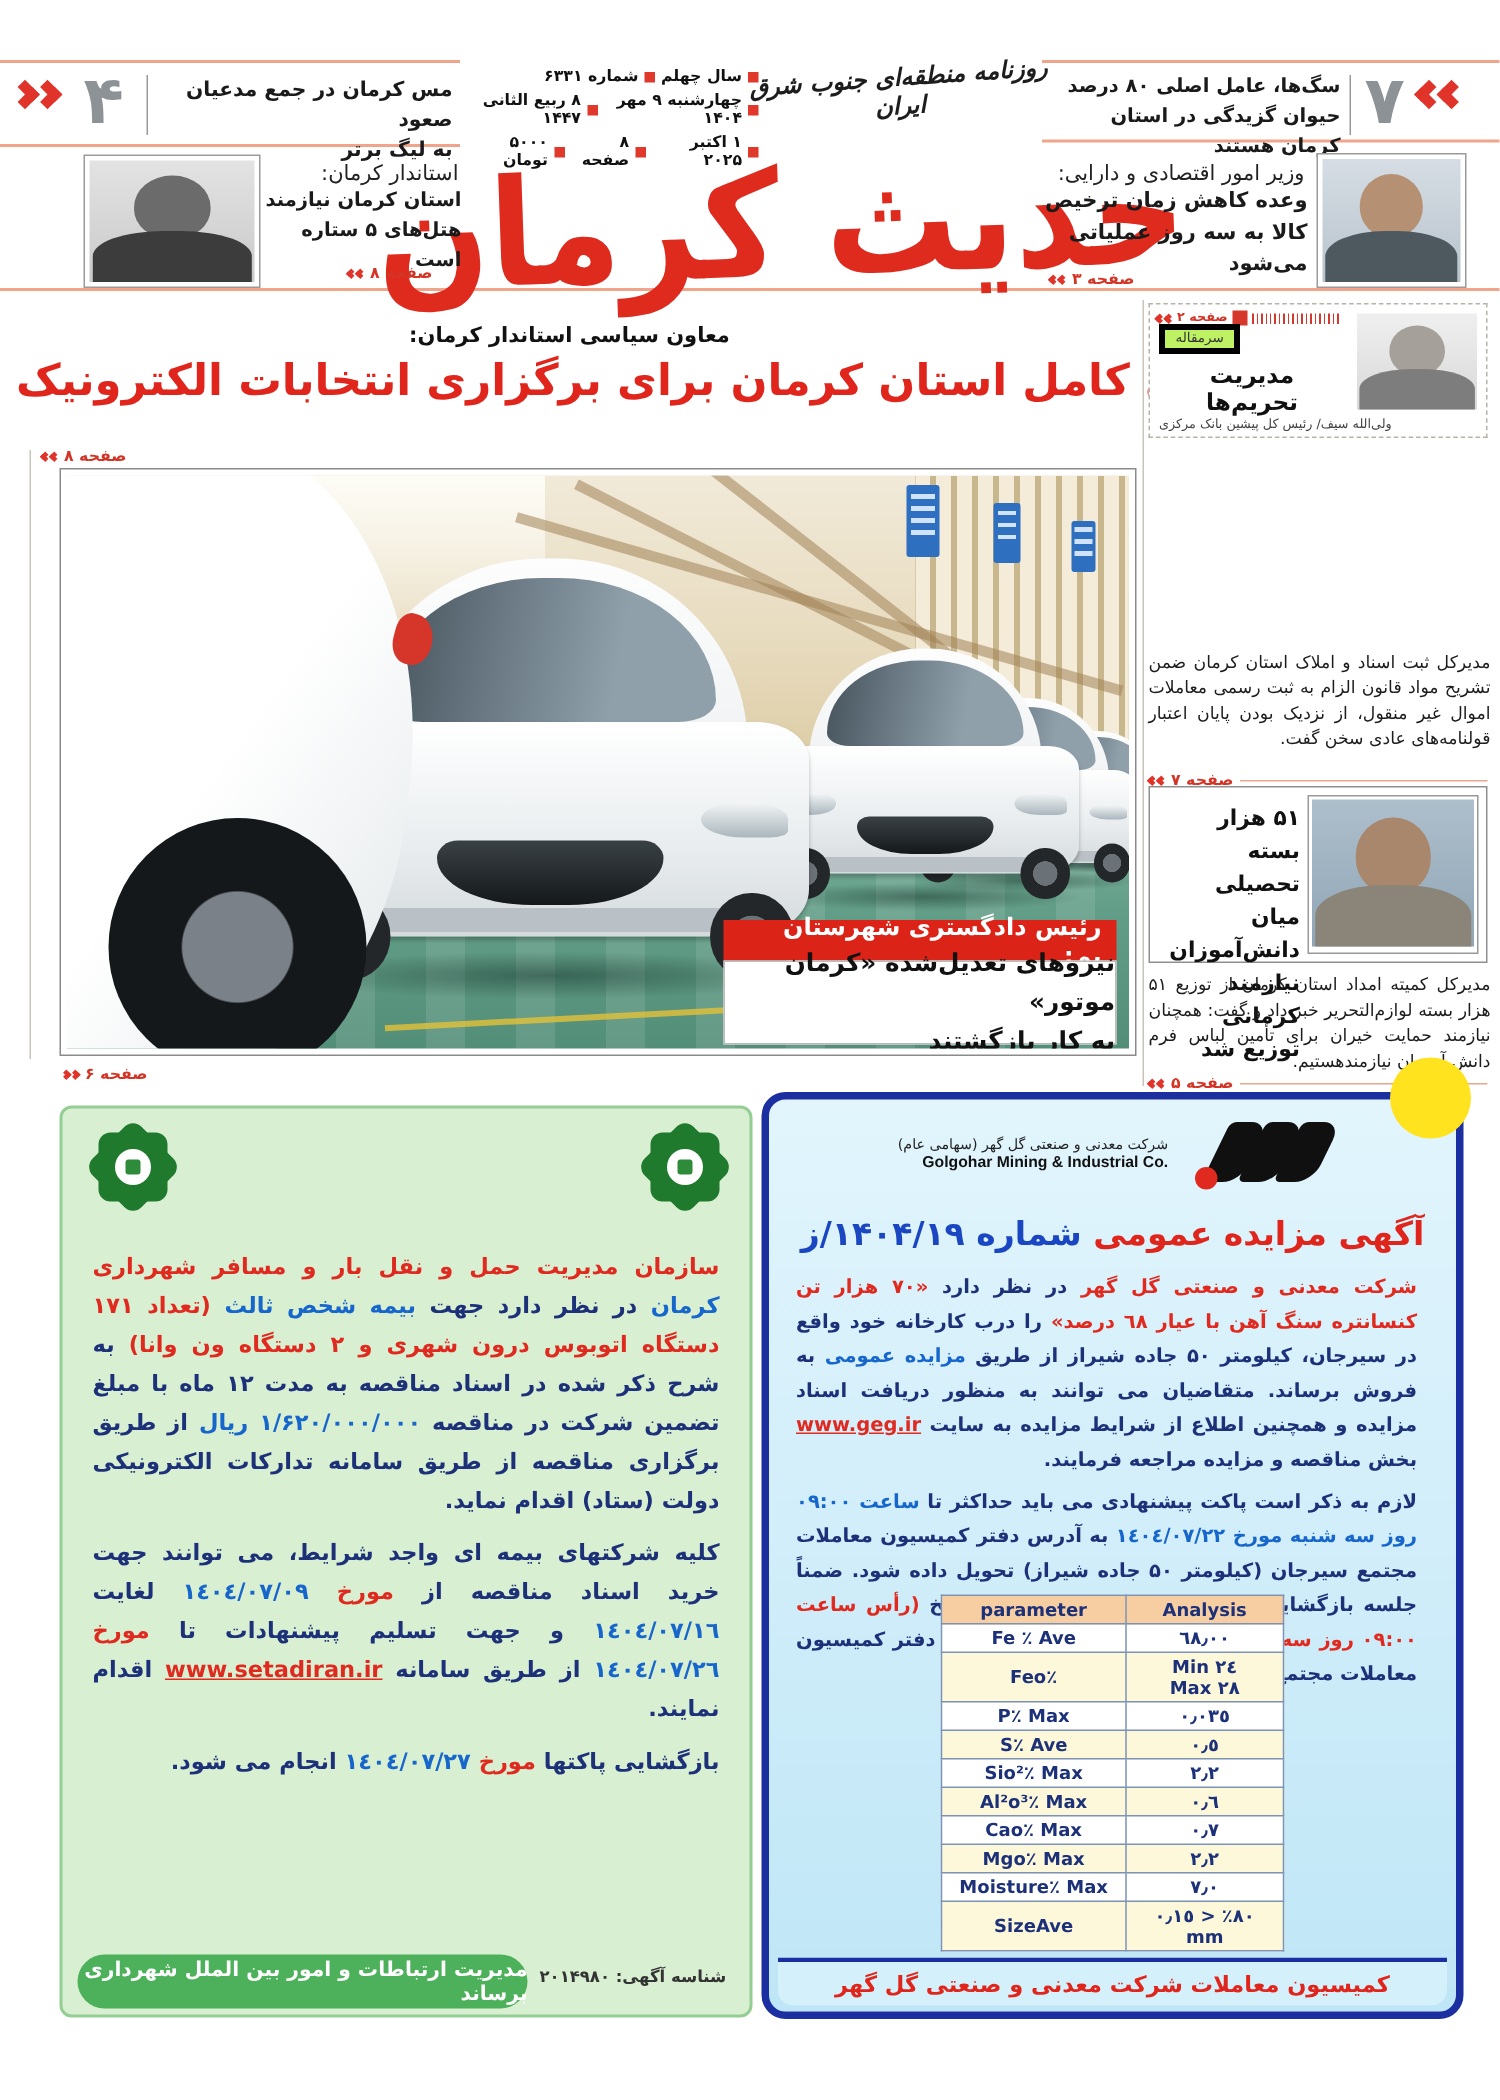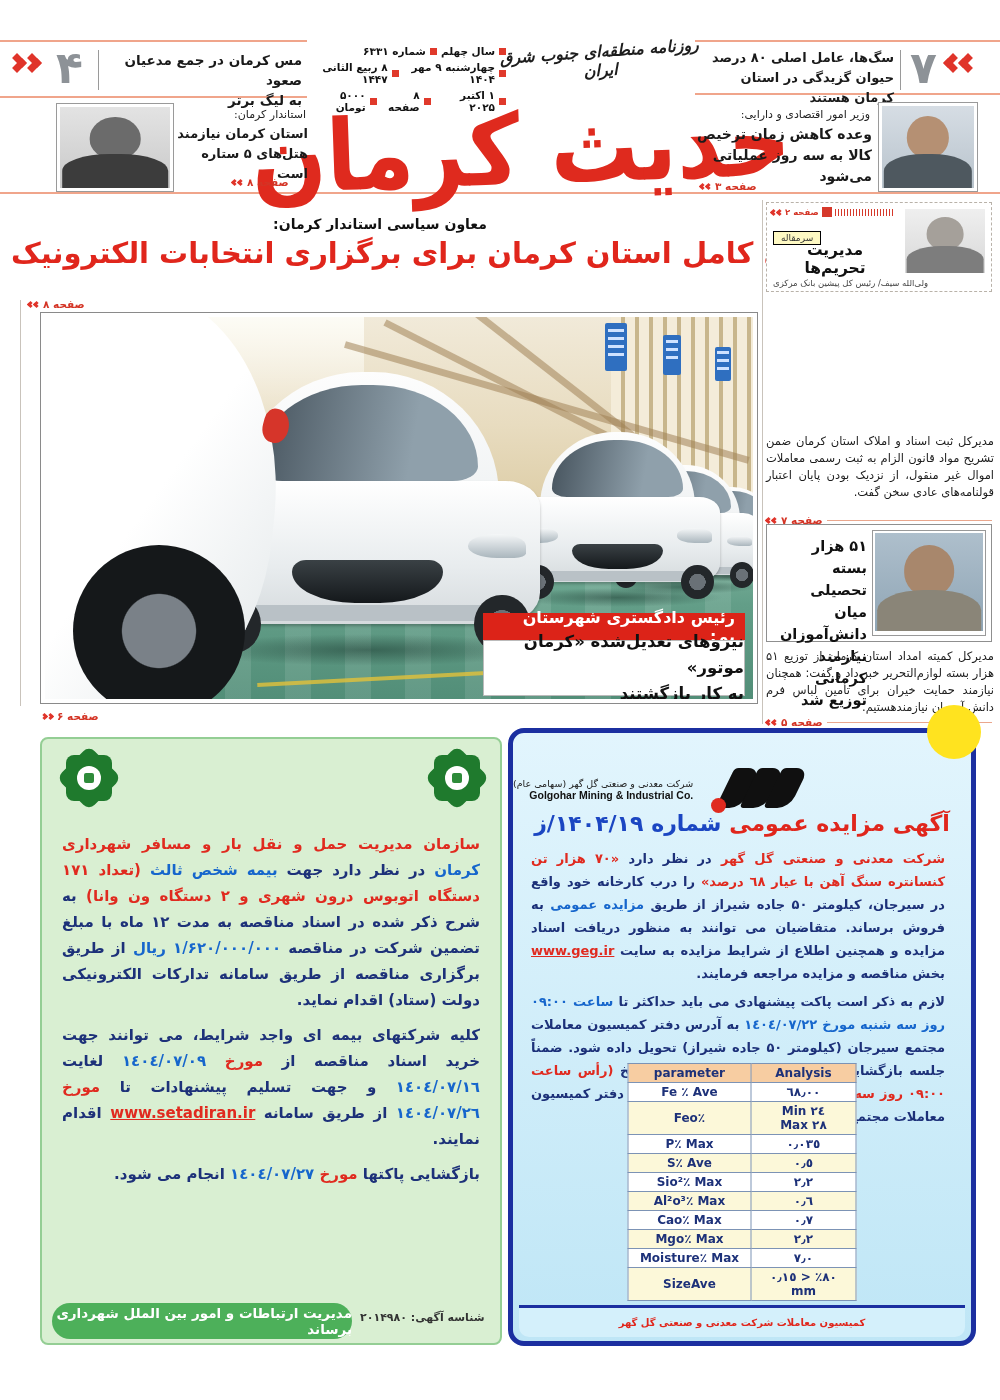--- a/index.html
+++ b/index.html
@@ -22,21 +22,21 @@
   .pgref .ln{flex:1;height:1px;background:#eaa78e}
   
   .teaser-num{position:absolute;font-size:44px;font-weight:bold;color:#8d9297;line-height:1}
   .vdiv{position:absolute;width:1px;background:#9a9a9a}
   .teaser-title{position:absolute;font-weight:bold;color:#1a1a1a;text-align:right;white-space:pre-line}
   .dates{position:absolute;left:310px;top:45px;width:196px;font-size:10.5px;font-weight:bold}
   .dates .dl{display:flex;align-items:center;gap:4px;margin-bottom:4px;justify-content:flex-start}
   .sq{width:7px;height:7px;background:#e0392b;flex:0 0 auto}
   .tagline{position:absolute;left:494px;top:42px;width:212px;text-align:center;
            font-size:16px;font-weight:bold;font-style:italic;transform:rotate(-4deg);color:#1d1d1d}
-  .kick{position:absolute;font-size:11px;color:#222;text-align:right}
+  .kick{position:absolute;font-size:14px;color:#222;text-align:right}
   .masthead{position:absolute;left:306px;top:74px;width:430px;height:150px;display:flex;align-items:center;
             justify-content:center;color:#df2a1e;font-size:88px;font-weight:bold;
             transform:rotate(-2deg) scaleY(1.12);letter-spacing:-2px;white-space:nowrap}
   
   .portrait{position:absolute;border:1px solid #9a9a9a;background:#fff;padding:3px}
   .portrait .img{position:relative;width:100%;height:100%;overflow:hidden}
   .portrait .head{position:absolute;left:50%;top:12%;width:46%;height:52%;transform:translateX(-50%);border-radius:50% 50% 46% 46%}
   .portrait .torso{position:absolute;left:50%;bottom:-4%;width:96%;height:46%;transform:translateX(-50%);border-radius:45% 45% 0 0}
   .p-gray .img{background:linear-gradient(#e3e3e3,#c9c9c9)} .p-gray .head{background:#6b6b6b}.p-gray .torso{background:#3c3c3c}
   .p-light .img{background:linear-gradient(#efefef,#d8d8d8)} .p-light .head{background:#a5a09a}.p-light .torso{background:#7d7d7d}
@@ -46,21 +46,21 @@
   
   .lead-kick{position:absolute;left:0;top:216px;width:760px;text-align:center;font-size:14px;font-weight:bold}
   .lead-head{position:absolute;left:0;top:236px;width:760px;display:flex;justify-content:center;
              font-size:29px;font-weight:bold;color:#e0261c;white-space:nowrap;letter-spacing:-0.5px}
   
   .ed-card{position:absolute;left:766px;top:202px;width:226px;height:90px;border:1px dashed #b9b2a9;background:#fff}
   .ed-strip{position:absolute;left:4px;top:3px;right:96px;height:12px;display:flex;align-items:center;gap:3px;direction:ltr}
   .ed-strip .lbl{color:#d43425;font-size:8.5px;font-weight:bold;white-space:nowrap}
   .ed-strip .redsq{width:10px;height:10px;background:#d6392b}
   .ed-strip .barcode{flex:1;height:7px;background:repeating-linear-gradient(90deg,#d6392b 0 1px,transparent 1px 3px)}
-  .ed-label{position:absolute;left:6px;top:28px;border:1px solid #000000;background:#fef9c3;font-size:9px;padding:1px 7px;color:#333}
+  .ed-label{position:absolute;left:6px;top:13px;border:4px solid #000000;background:#bef264;font-size:9px;padding:1px 7px;color:#333}
   .ed-title{position:absolute;right:96px;left:8px;top:38px;text-align:center;font-size:15.5px;font-weight:bold}
   .ed-byline{position:absolute;left:6px;right:6px;bottom:3px;font-size:8.5px;color:#444;text-align:left;white-space:nowrap}
   .story-card{position:absolute;left:766px;width:226px;border:1px solid #8f8f8f;background:#fff}
   .sc-photo{position:absolute;right:5px;top:5px;border:1px solid #999;background:#fff;padding:2px}
   .sc-title{position:absolute;right:124px;left:6px;top:10px;font-size:14.5px;font-weight:bold;line-height:22px;
             text-align:right;white-space:pre-line}
   .sc-body{position:absolute;left:766px;width:228px;font-size:11.5px;line-height:17px;text-align:justify;color:#1c1c1c}
   
   .main-photo{position:absolute;left:40px;top:312px;width:718px;height:392px;border:1px solid #8a8a8a;background:#fff;padding:4px}
   .scene{position:relative;width:708px;height:382px;overflow:hidden;
@@ -118,22 +118,22 @@
   .gbody{position:absolute;left:20px;right:20px;top:92px;font-size:15px;font-weight:bold;line-height:26px;
          text-align:justify;color:#1d3179}
   .gbody p{margin-bottom:9px}
   .adid{position:absolute;left:318px;top:572px;font-size:11px;font-weight:bold;color:#333;direction:rtl}
   .gpill{position:absolute;left:10px;top:564px;width:300px;height:36px;background:#4db05a;border-radius:18px;
          color:#fff;display:flex;align-items:center;justify-content:center;font-size:13.5px;font-weight:bold}
   
   .bad{position:absolute;left:508px;top:728px;width:468px;height:618px;border:5px solid #1b2fa0;border-radius:16px;
        background:linear-gradient(#e2f5fd,#bfe6f6)}
   .ycircle{position:absolute;right:-10px;top:-28px;width:54px;height:54px;background:#ffe31f;border-radius:50%}
-  .logo-row{position:absolute;left:0;right:0;top:27px;height:58px;display:flex;align-items:center;
-            justify-content:flex-start;gap:10px;direction:ltr}
+  .logo-row{position:absolute;left:0;right:0;top:7px;height:58px;display:flex;align-items:center;
+            justify-content:center;gap:10px;direction:ltr}
   .company{text-align:right}
   .company .fa{font-size:9.5px;color:#222}
   .company .en{font-size:10.5px;font-weight:bold;color:#111;font-family:"Liberation Sans",sans-serif}
   .glogo{position:relative;width:96px;height:48px}
   .glogo .gb{position:absolute;top:3px;width:26px;height:40px;background:#101010;transform:skewX(-26deg);
              border-radius:4px 12px 12px 4px}
   .glogo .gdot{position:absolute;left:8px;bottom:0;width:15px;height:15px;background:#e02a1f;border-radius:50%}
   .btitle{position:absolute;left:0;right:0;top:78px;text-align:center;font-size:22px;font-weight:bold;white-space:nowrap}
   .btitle .tr{color:#e0261c}.btitle .tb{color:#1b46c2}
   .bbody{position:absolute;left:18px;right:26px;top:114px;font-size:13px;font-weight:bold;line-height:23px;
@@ -141,21 +141,21 @@
   .bbody p{margin-bottom:5px}
   .btable{position:absolute;left:50%;transform:translateX(-50%);top:330px;border-collapse:collapse;direction:ltr;background:#fff}
   .btable th,.btable td{border:1px solid #7c93b5;font-size:12px;font-weight:bold;color:#1d3179;
                         text-align:center;padding:2px 8px;font-family:"DejaVu Sans",sans-serif}
   .btable th{background:#f7cda2;width:150px}
   .btable th:last-child{width:130px}
   .btable td{white-space:pre-line}
   .btable tbody tr:nth-child(even) td{background:#fcf8d9}
   .bfooter{position:absolute;left:6px;right:6px;bottom:4px;height:32px;background:#d4f0fb;border-top:3px solid #1b2fa0;
            border-radius:0 0 10px 10px;display:flex;align-items:center;justify-content:center;
-           color:#e0261c;font-weight:bold;font-size:10px}
+           color:#e0261c;font-weight:bold;font-size:15px}
   
   .c-r{color:#e02a1f}.c-b{color:#1666cc}.c-n{color:#1d3179}.u{text-decoration:underline}
 </style>
 </head>
 <body>
 
 <div class="page">
 
   <div class="srule" style="left:0;top:40px;width:307px"></div>
   <div class="srule" style="left:695px;top:40px;width:305px"></div>

